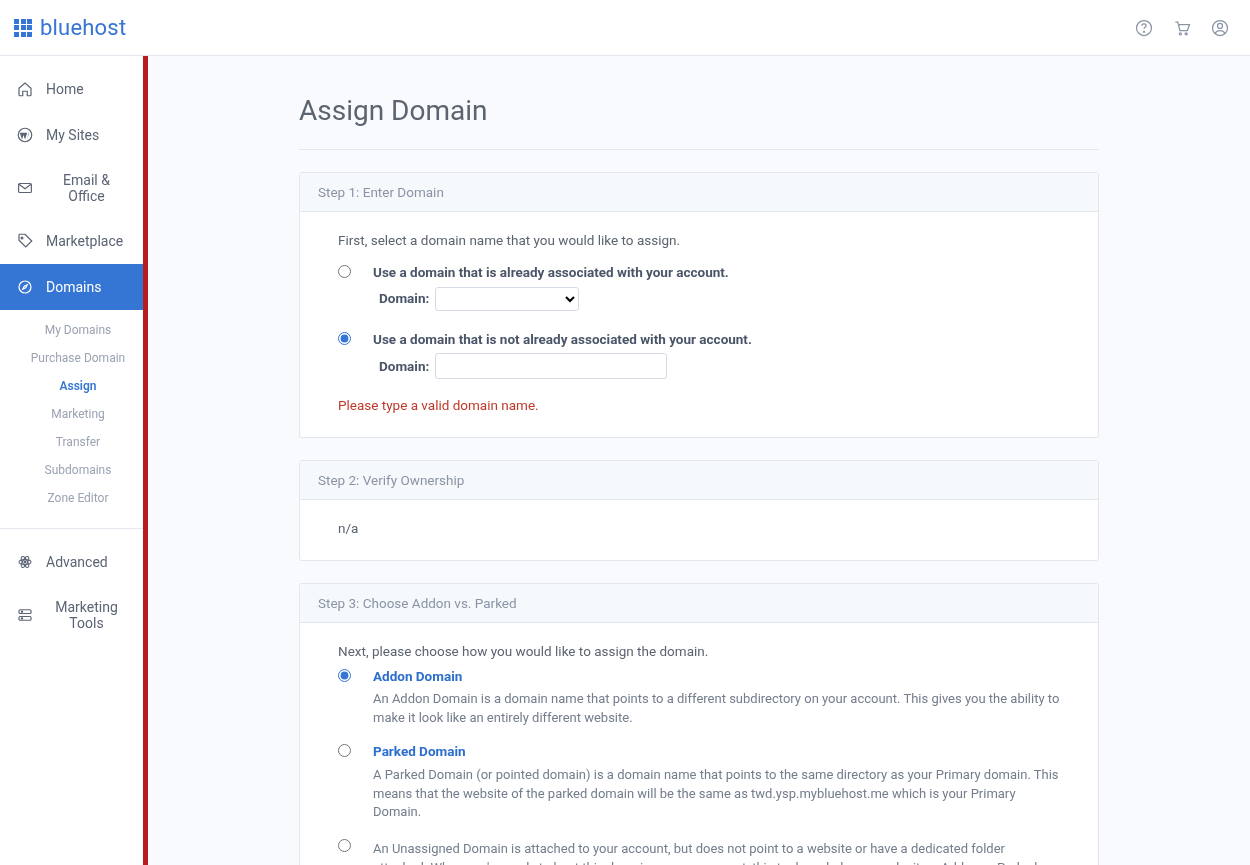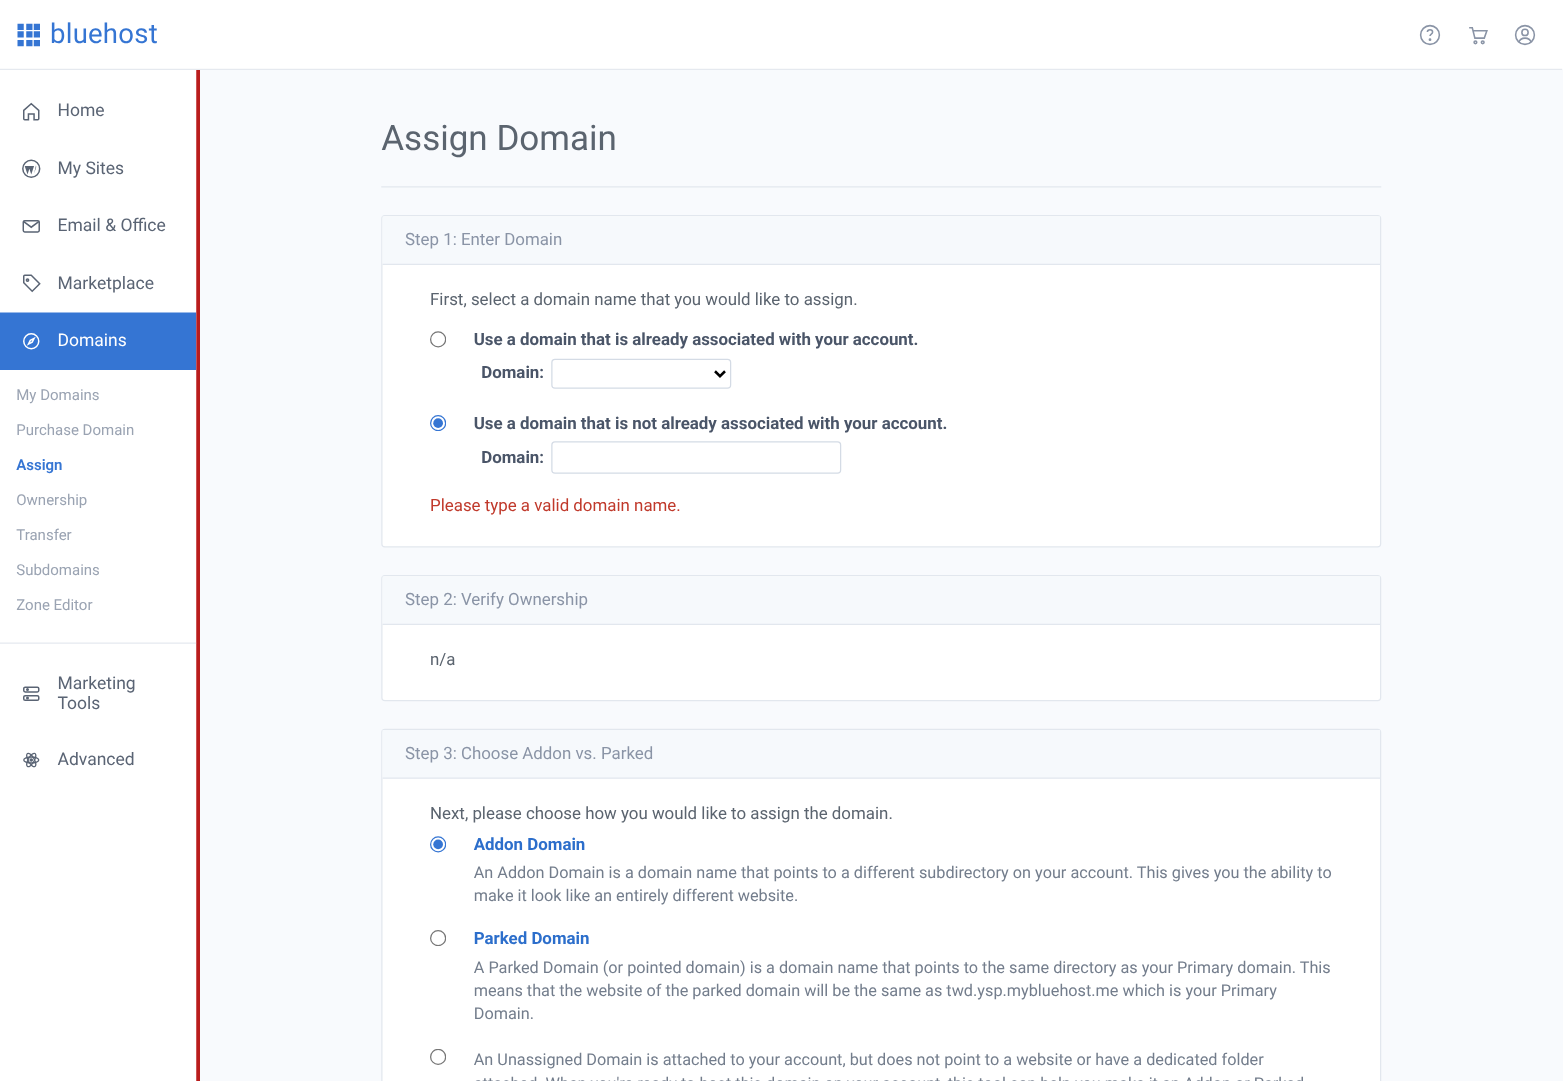--- a/index.html
+++ b/index.html
@@ -6,21 +6,21 @@
 body { font-family: -apple-system, BlinkMacSystemFont, "Segoe UI", Roboto, "Helvetica Neue", Arial, sans-serif; font-size: 14px; color: #4a5568; background: #fff; }
 .app { display: flex; flex-direction: column; height: 865px; width: 1250px; overflow: hidden; }
 .topbar { height: 56px; border-bottom: 1px solid #e5e9ef; display: flex; align-items: center; justify-content: space-between; padding: 0 20px 0 14px; background: #fff; position: relative; z-index: 2; }
 .logo { display: flex; align-items: center; gap: 8px; cursor: pointer; }
 .logo-icon { width: 18px; height: 18px; display: grid; grid-template-columns: repeat(3,1fr); grid-template-rows: repeat(3,1fr); gap: 1.5px; }
 .logo-icon span { background: #3575d3; }
 .logo-text { font-size: 22px; font-weight: 400; color: #3575d3; letter-spacing: 0.2px; }
 .topbar-right { display: flex; align-items: center; gap: 18px; color: #8a94a6; }
 .icon-btn { width: 20px; height: 20px; display: flex; align-items: center; justify-content: center; cursor: pointer; }
 .body-wrap { display: flex; flex: 1; overflow: hidden; }
-.sidebar { width: 160px; border-right: 3px solid #b91c1c; background: #fff; overflow-y: auto; padding-top: 10px; }
+.sidebar { width: 148px; border-right: 5px solid #b91c1c; background: #fff; overflow-y: auto; padding-top: 10px; text-align: center; }
 .nav-item { display: flex; align-items: center; gap: 12px; padding: 14px 16px; color: #5a6474; cursor: pointer; font-size: 14px; }
 .nav-item.active { background: #3575d3; color: #fff; }
 .nav-item .nav-ic { width: 18px; height: 18px; display: flex; align-items: center; justify-content: center; flex-shrink: 0; }
 .sub-nav { padding: 6px 0 10px 13px; }
 .sub-nav-item { font-size: 12px; color: #9aa3b2; padding: 7px 0; cursor: pointer; }
 .sub-nav-item.active { color: #3575d3; font-weight: 600; }
 .divider { height: 1px; background: #e5e9ef; margin: 6px 0 10px 0; }
 .main { flex: 1; background: #f8fafd; overflow-y: auto; }
 .content { max-width: 800px; margin: 0 auto; padding: 38px 0 40px 0; }
 h1 { font-size: 28px; font-weight: 400; color: #5b646f; margin-bottom: 22px; }
@@ -130,49 +130,49 @@
               <path d="M15 9l-2 4-4 2 2-4z"></path>
             </svg>
         </span>
         <span>Domains</span>
       </div>
 
       <div class="sub-nav">
         <div class="sub-nav-item">My Domains</div>
         <div class="sub-nav-item">Purchase Domain</div>
         <div class="sub-nav-item active">Assign</div>
-        <div class="sub-nav-item">Ownership</div>
+        <div class="sub-nav-item">Marketing</div>
         <div class="sub-nav-item">Transfer</div>
         <div class="sub-nav-item">Subdomains</div>
         <div class="sub-nav-item">Zone Editor</div>
       </div>
 
       <div class="divider"></div>
 
-      <div class="nav-item">
-        <span class="nav-ic">
-          <svg width="18" height="18" viewBox="0 0 24 24" fill="none" stroke="#5a6474" stroke-width="1.6">
-              <rect x="4" y="5" width="16" height="5" rx="1.5"></rect>
-              <rect x="4" y="14" width="16" height="5" rx="1.5"></rect>
-              <circle cx="8" cy="7.5" r="0.8" fill="#5a6474"></circle>
-              <circle cx="8" cy="16.5" r="0.8" fill="#5a6474"></circle>
-            </svg>
-        </span>
-        <span>Marketing Tools</span>
-      </div>
       <div class="nav-item">
         <span class="nav-ic">
           <svg width="18" height="18" viewBox="0 0 24 24" fill="none" stroke="#5a6474" stroke-width="1.4">
               <ellipse cx="12" cy="12" rx="8" ry="3.2"></ellipse>
               <ellipse cx="12" cy="12" rx="8" ry="3.2" transform="rotate(60 12 12)"></ellipse>
               <ellipse cx="12" cy="12" rx="8" ry="3.2" transform="rotate(-60 12 12)"></ellipse>
               <circle cx="12" cy="12" r="1.2" fill="#5a6474"></circle>
             </svg>
         </span>
         <span>Advanced</span>
+      </div>
+      <div class="nav-item">
+        <span class="nav-ic">
+          <svg width="18" height="18" viewBox="0 0 24 24" fill="none" stroke="#5a6474" stroke-width="1.6">
+              <rect x="4" y="5" width="16" height="5" rx="1.5"></rect>
+              <rect x="4" y="14" width="16" height="5" rx="1.5"></rect>
+              <circle cx="8" cy="7.5" r="0.8" fill="#5a6474"></circle>
+              <circle cx="8" cy="16.5" r="0.8" fill="#5a6474"></circle>
+            </svg>
+        </span>
+        <span>Marketing Tools</span>
       </div>
     </div>
 
     <div class="main">
       <div class="content">
         <h1>Assign Domain</h1>
         <div class="hr"></div>
 
         <div class="panel">
           <div class="panel-head">Step 1: Enter Domain</div>

